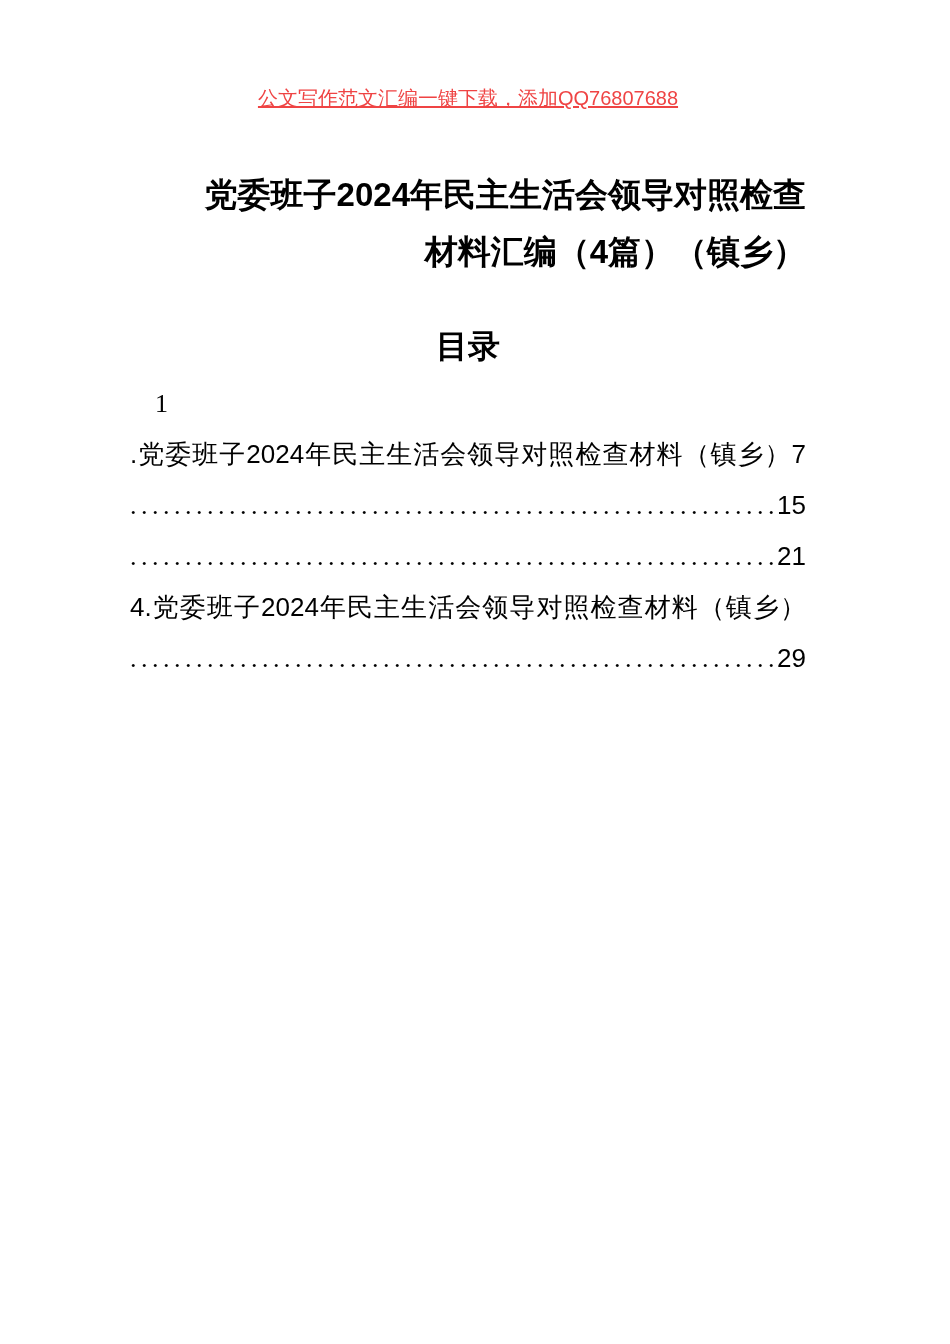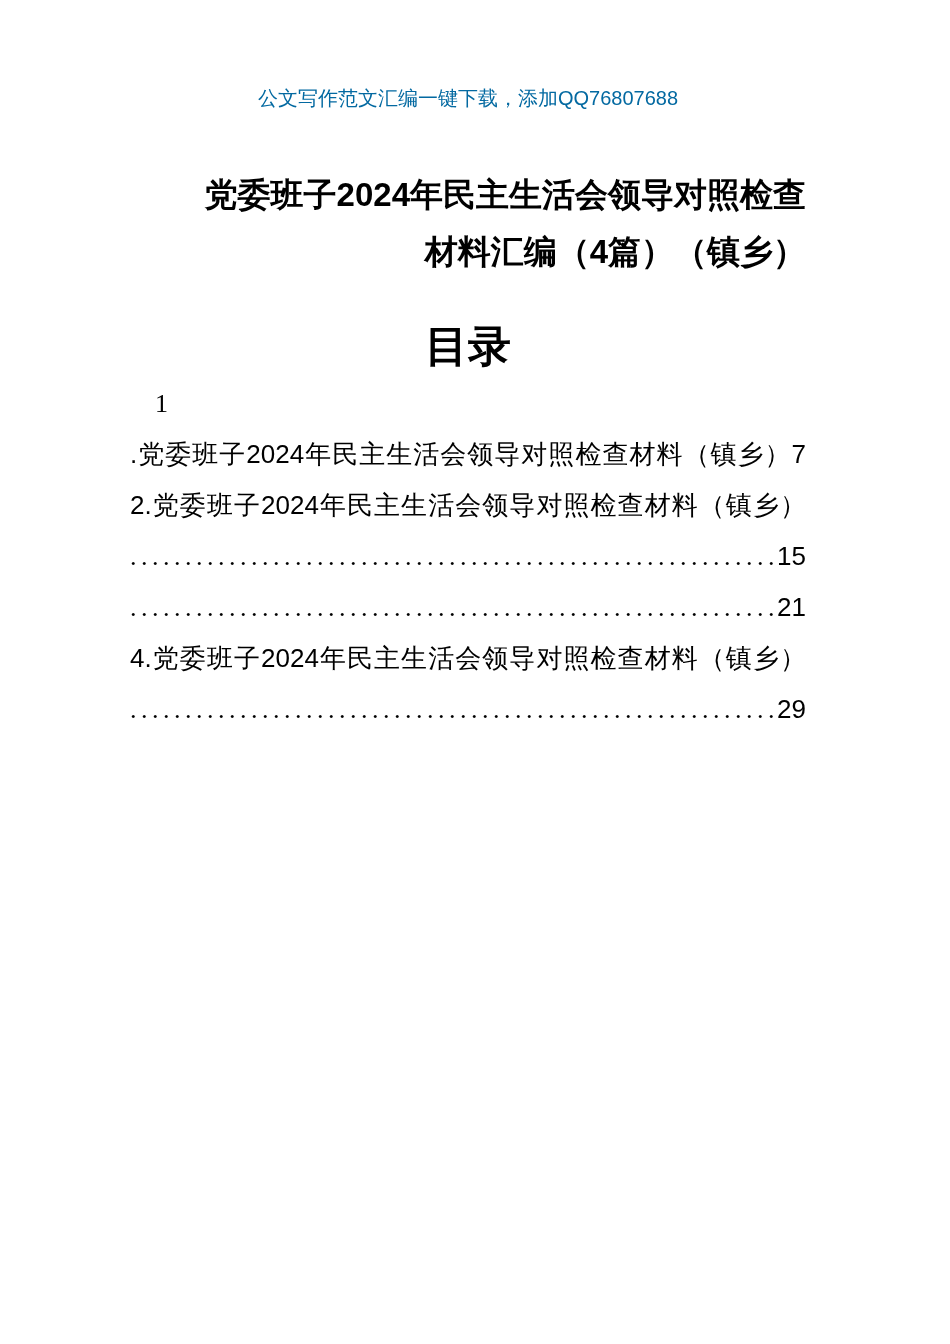--- a/index.html
+++ b/index.html
@@ -37,21 +37,21 @@
     line-height: 57px;
     font-family: "Liberation Sans", sans-serif;
   }
   .doc-title .tline {
     display: block;
     white-space: nowrap;
   }
   .toc-heading {
     margin: 46px 0 0 0;
     text-align: center;
-    font-size: 43px;
+    font-size: 32px;
     font-weight: bold;
     line-height: 40px;
     font-family: "Liberation Sans", sans-serif;
   }
   .toc {
     margin-top: 12px;
     font-size: 26px;
     line-height: 51px;
     font-family: "Liberation Sans", sans-serif;
   }
@@ -79,36 +79,35 @@
   .pagenum {
     flex: 0 0 auto;
     padding-left: 2px;
   }
 </style>
 </head>
 <body>
 
 <div class="page">
 
-  <div class="notice" style="color: #0369a1;">公文写作范文汇编一键下载，添加QQ76807688</div>
+  <div class="notice" style="color: #ef4444; text-decoration: underline;">公文写作范文汇编一键下载，添加QQ76807688</div>
 
   <h1 class="doc-title">
     <span class="tline">党委班子2024年民主生活会领导对照检查</span>
     <span class="tline">材料汇编（4篇）（镇乡）</span>
   </h1>
 
   <h2 class="toc-heading">目录</h2>
 
   <div class="toc">
 
     <div class="toc-orphan">1</div>
 
     <div class="toc-line">.党委班子2024年民主生活会领导对照检查材料（镇乡）7</div>
 
-    <div class="toc-line">2.党委班子2024年民主生活会领导对照检查材料（镇乡）</div>
     <div class="dots-line">
       <span class="dots">..........................................................................................................................</span>
       <span class="pagenum">15</span>
     </div>
 
     <div class="dots-line">
       <span class="dots">..........................................................................................................................</span>
       <span class="pagenum">21</span>
     </div>
 

